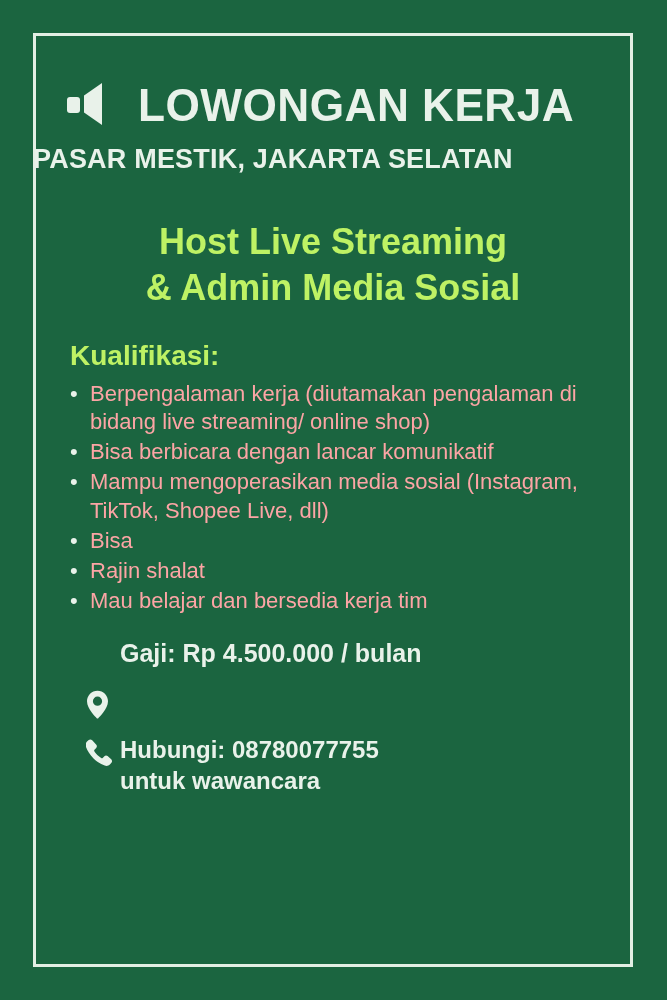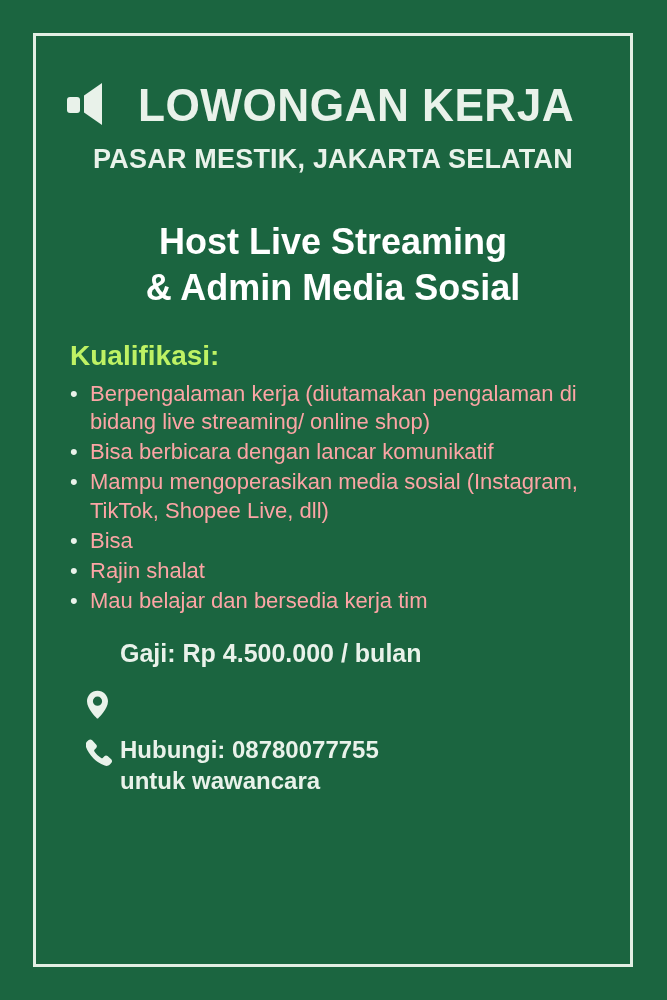--- a/index.html
+++ b/index.html
@@ -59,36 +59,36 @@
     font-weight:bold;
     letter-spacing:0.5px;
     color:#e9f2ea;
     line-height:1;
     font-family:"Liberation Sans", sans-serif;
     transform:scaleX(0.94);
     transform-origin:left center;
     white-space:nowrap;
   }
   .subheadline {
-    text-align:center;
+    text-align:left;
     font-size:27px;
     font-weight:bold;
     color:#e9f2ea;
     letter-spacing:0.2px;
     margin-top:14px;
     white-space:nowrap;
   }
 
   
   .job-title {
     text-align:center;
     margin-top:44px;
     font-size:36px;
     font-weight:bold;
-    color:#ffffff;
+    color:#bef264;
     line-height:1.28;
   }
   .job-title .line { display:block; white-space:nowrap; }
 
   
   .qual-section { margin-top:30px; padding-left:37px; padding-right:18px; }
   .qual-heading {
     font-size:28px;
     font-weight:bold;
     color:#bef264;

